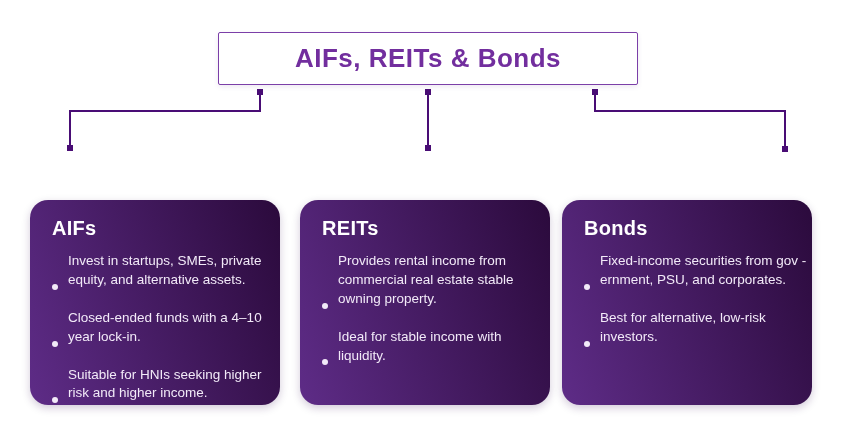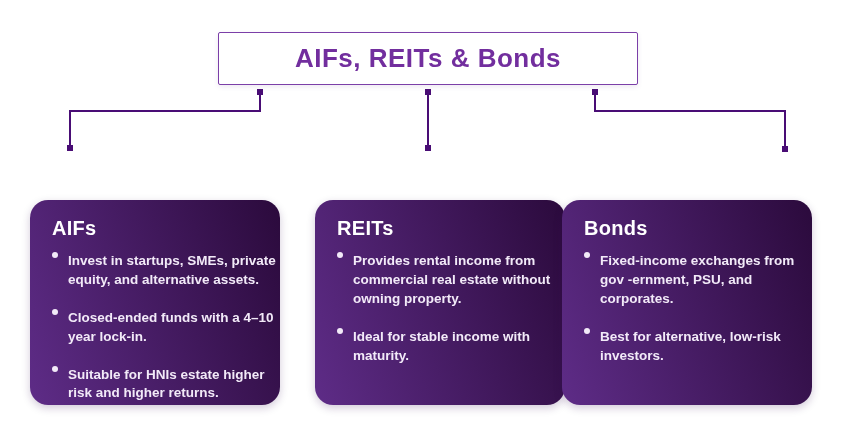--- a/index.html
+++ b/index.html
@@ -37,29 +37,29 @@
   .sq{position:absolute;width:6px;height:6px;background:var(--connector);}
   .card{
     position:absolute;top:180px;width:250px;height:205px;
     border-radius:18px;
     background:linear-gradient(70deg,var(--card-grad-start) 0%,var(--card-grad-end) 100%);
     padding:17px 4px 16px 22px;
     box-shadow:0 3px 8px rgba(50,15,80,.22);
     margin-top:20px;
   }
   .card-1{left:30px;}
-  .card-2{left:315px;}
+  .card-2{left:300px;}
   .card-3{left:562px;}
   .card h2{
     color:var(--card-title);
     font-size:20px;font-weight:700;letter-spacing:.3px;
     margin-bottom:12px;
   }
   .card ul{list-style:none;display:flex;flex-direction:column;gap:19px;}
-  .card li{display:flex;align-items:flex-start;font-weight:bold;}
+  .card li{display:flex;align-items:flex-end;}
   .bullet-dot{
     flex:0 0 auto;width:6px;height:6px;border-radius:50%;
     background:var(--card-text);margin-right:10px;
   }
   .card li span.txt{
     color:var(--card-text);
     font-size:13.5px;line-height:1.4;
   }
 </style>
 </head>
@@ -99,45 +99,45 @@
       <li>
         <span class="bullet-dot"></span>
         <span class="txt">Invest in startups, SMEs, private equity, and alternative assets.</span>
       </li>
       <li>
         <span class="bullet-dot"></span>
         <span class="txt">Closed-ended funds with a 4–10 year lock-in.</span>
       </li>
       <li>
         <span class="bullet-dot"></span>
-        <span class="txt">Suitable for HNIs estate higher risk and higher returns.</span>
+        <span class="txt">Suitable for HNIs seeking higher risk and higher income.</span>
       </li>
     </ul>
   </div>
 
   <div class="card card-2">
     <h2>REITs</h2>
     <ul>
       <li>
         <span class="bullet-dot"></span>
-        <span class="txt">Provides rental income from commercial real estate without owning property.</span>
+        <span class="txt">Provides rental income from commercial real estate stable owning property.</span>
       </li>
       <li>
         <span class="bullet-dot"></span>
-        <span class="txt">Ideal for stable income with maturity.</span>
+        <span class="txt">Ideal for stable income with liquidity.</span>
       </li>
     </ul>
   </div>
 
   <div class="card card-3">
     <h2>Bonds</h2>
     <ul>
       <li>
         <span class="bullet-dot"></span>
-        <span class="txt">Fixed-income exchanges from gov -ernment, PSU, and corporates.</span>
+        <span class="txt">Fixed-income securities from gov -ernment, PSU, and corporates.</span>
       </li>
       <li>
         <span class="bullet-dot"></span>
         <span class="txt">Best for alternative, low-risk investors.</span>
       </li>
     </ul>
   </div>
 
 </div>
 

